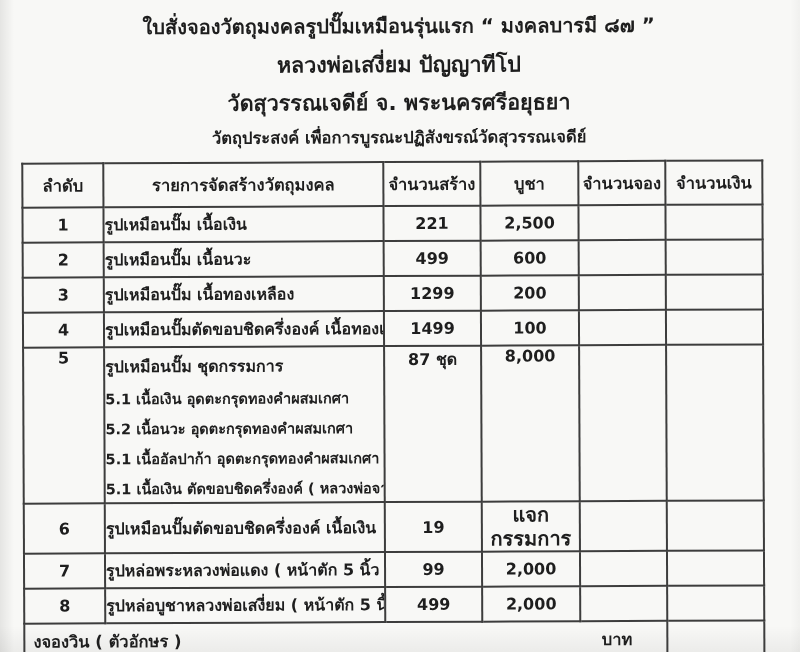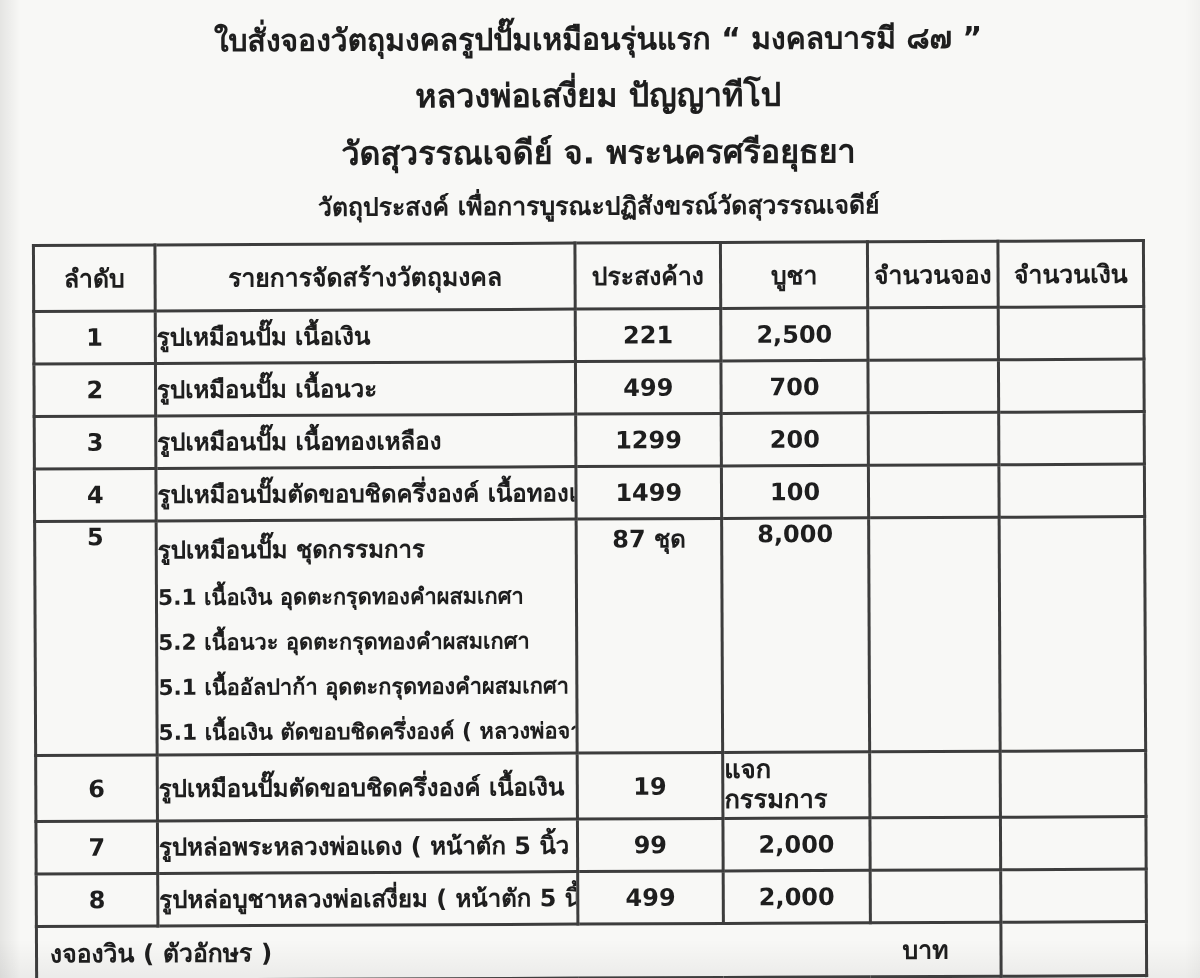--- a/index.html
+++ b/index.html
@@ -53,21 +53,22 @@
   tbody td { vertical-align: middle; font-size: 16px; }
   td.c-center { text-align: center; }
   td.c-item { padding-left: 12px; white-space: nowrap; }
   td.v-top { vertical-align: top; }
   .pt { padding-top: 8px; }
   .item-main { font-size: 16px; line-height: 30px; margin-top: 4px; white-space: nowrap; }
   .item-sub  { font-size: 14.5px; line-height: 26px; margin-top: 4px; white-space: nowrap; }
   td.wrap-price {
     padding: 0 10px;
     line-height: 1.2;
-    font-size: 17px;
+    font-size: 20px;
+    text-align: center;
   }
   tfoot td { height: 34px; vertical-align: middle; }
   .foot-flex {
     display: flex;
     justify-content: space-between;
     align-items: center;
     padding: 0 34px 0 8px;
     font-size: 16.5px;
   }
 </style>
@@ -89,40 +90,40 @@
         <col style="width:280px">
         <col style="width:97px">
       <col style="width:98px">
         <col style="width:87px">
         <col style="width:97px">
     </colgroup>
     <thead>
       <tr>
         <th>ลำดับ</th>
         <th>รายการจัดสร้างวัตถุมงคล</th>
-        <th>ประสงค้าง</th>
+        <th>จำนวนสร้าง</th>
         <th>บูชา</th>
         <th>จำนวนจอง</th>
         <th>จำนวนเงิน</th>
       </tr>
     </thead>
     <tbody>
       <tr class="r-std">
         <td class="c-center">1</td>
         <td class="c-item">รูปเหมือนปั๊ม เนื้อเงิน</td>
         <td class="c-center">221</td>
         <td class="c-center">2,500</td>
         <td class="c-center"></td>
         <td class="c-center"></td>
       </tr>
       <tr class="r-std">
         <td class="c-center">2</td>
         <td class="c-item">รูปเหมือนปั๊ม เนื้อนวะ</td>
         <td class="c-center">499</td>
-        <td class="c-center">700</td>
+        <td class="c-center">600</td>
         <td class="c-center"></td>
         <td class="c-center"></td>
       </tr>
       <tr class="r-std">
         <td class="c-center">3</td>
         <td class="c-item">รูปเหมือนปั๊ม เนื้อทองเหลือง</td>
         <td class="c-center">1299</td>
         <td class="c-center">200</td>
         <td class="c-center"></td>
         <td class="c-center"></td>

